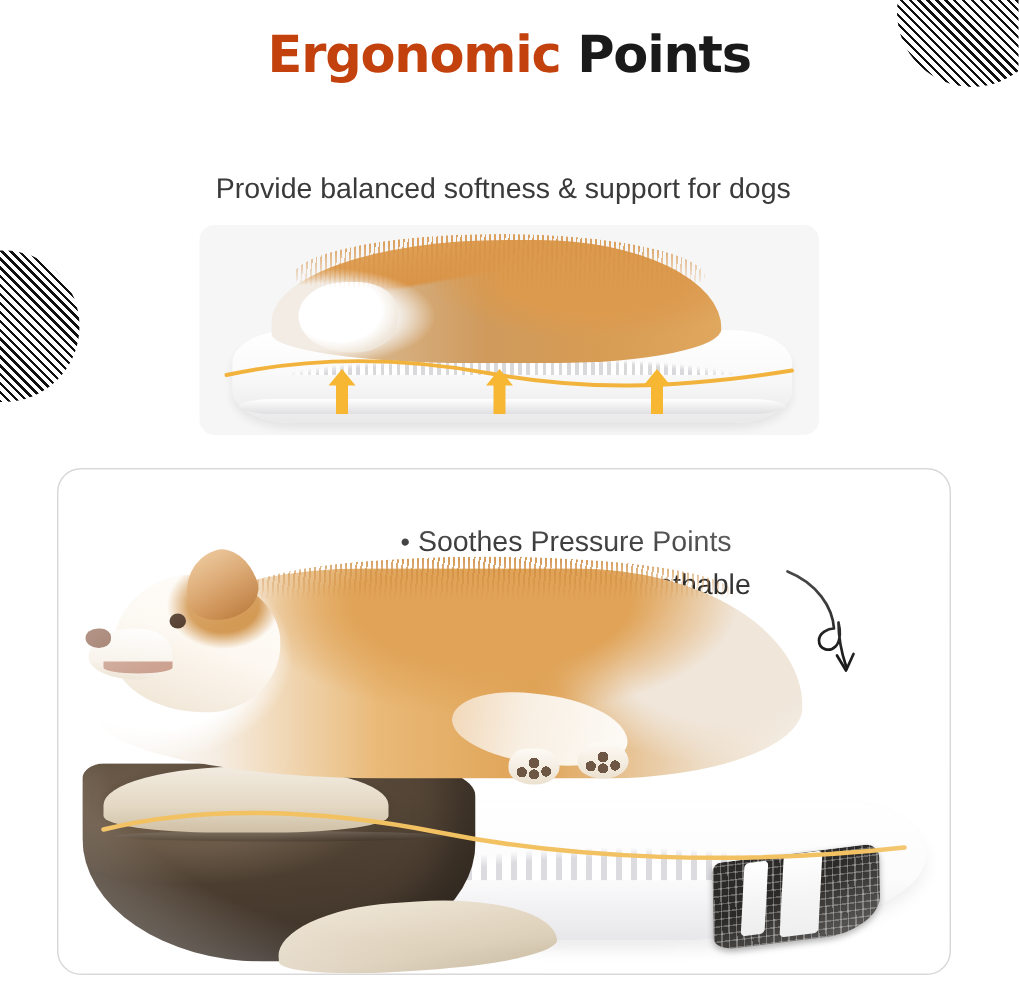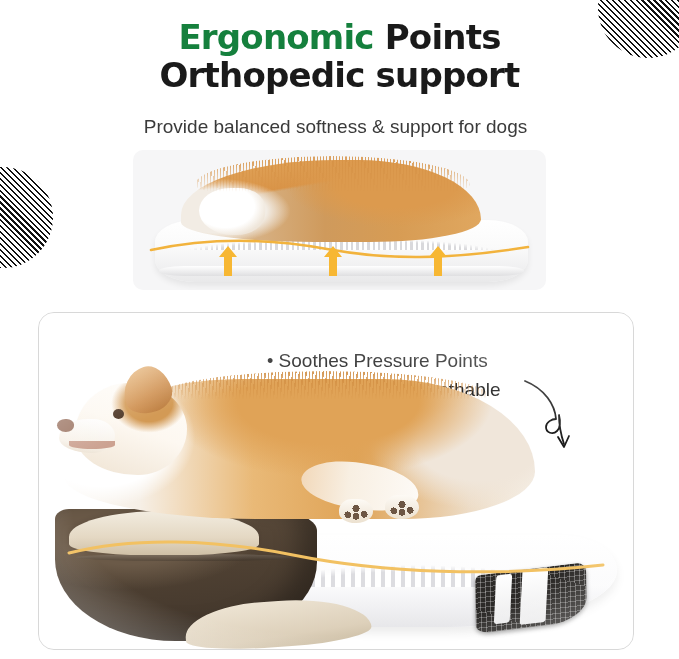--- a/index.html
+++ b/index.html
@@ -31,21 +31,21 @@
   }
   .headline{
     margin:0;
     font-size:34px;
     line-height:38px;
     font-weight:bold;
     letter-spacing:-0.8px;
     color:#1a1a1a;
     font-family:"DejaVu Sans", sans-serif;
   }
-  .headline .accent{ color:#15803d;text-align:center; }
+  .headline .accent{ color:#c2410c;text-align:center; }
   .headline .l2{ display:block; }
 
   .subtitle{
     position:absolute; left:0; top:115px; width:671px;
     text-align:center;
     margin:0;
     font-size:19px;
     line-height:24px;
     color:#3a3a3a;
     font-weight:400;
@@ -337,21 +337,20 @@
 </head>
 <body>
 
 <div class="hatch-circle" id="deco-tr"></div>
 <div class="hatch-circle" id="deco-ml"></div>
 
 <div class="headline-wrap">
   <h1 class="headline">
     <span class="accent">Ergonomic</span>
     <span>Points</span>
-    <span class="l2">Orthopedic support</span>
   </h1>
 </div>
 <p class="subtitle">Provide balanced softness &amp; support for dogs</p>
 
 <div id="panel-top">
 
   <div class="foam-slab"></div>
   <div class="teeth"></div>
 
   <div class="dog-top"></div>

